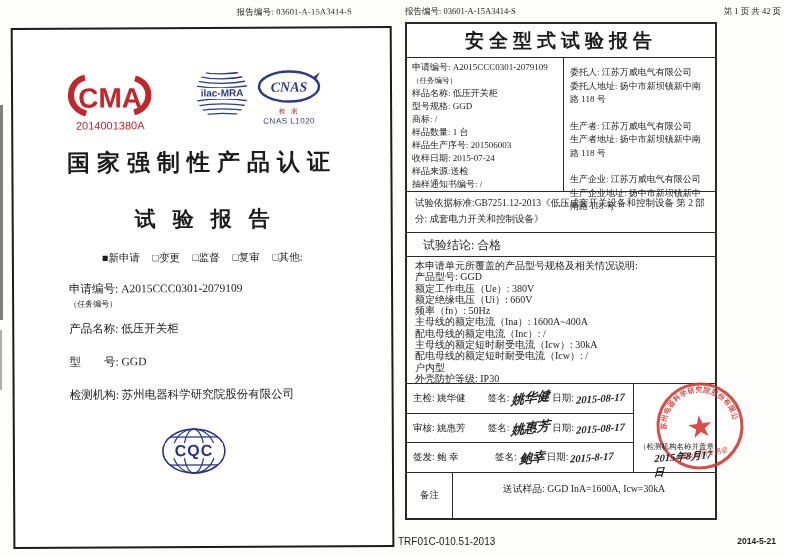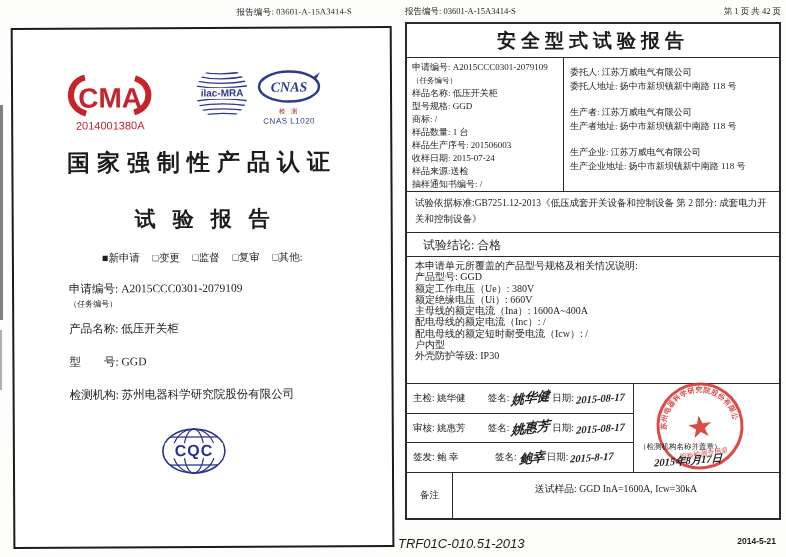--- a/index.html
+++ b/index.html
@@ -27,21 +27,21 @@
   .lp-cbline .cb{margin:0 5px;}
   .lp-fields{position:absolute;left:55px;top:252px;width:300px;font-size:11.5px;}
   .lp-fields .frow{margin-bottom:4px;white-space:nowrap;}
   .lp-fields .fnote{font-size:8px;margin:-2px 0 12px 0;}
   .lp-fields .gap{height:14px;}
   .cqc-box{position:absolute;left:146px;top:398px;}
 
   
   .rp{position:absolute;left:398px;top:0;width:388px;height:557px;}
   .rp-header{position:absolute;left:7px;top:6px;width:376px;display:flex;justify-content:space-between;font-size:8.5px;}
-  .rp-table{position:absolute;left:7px;top:22px;width:376px;height:498px;border:2px solid #2a2a2a;background:#fff;display:flex;flex-direction:column;box-sizing:border-box;}
+  .rp-table{position:absolute;left:7px;top:22px;width:312px;height:498px;border:2px solid #2a2a2a;background:#fff;display:flex;flex-direction:column;box-sizing:border-box;}
   .rp-table .row{border-bottom:1px solid #2a2a2a;box-sizing:border-box;}
   .r-title{height:34px;display:flex;align-items:center;justify-content:center;font-size:19px;font-weight:bold;letter-spacing:5px;}
   .r-info{height:134px;display:flex;}
   .r-info .col-l{width:157px;border-right:1px solid #2a2a2a;padding:3px 5px;box-sizing:border-box;font-size:9px;line-height:13px;white-space:nowrap;overflow:hidden;}
   .r-info .col-r{flex:1;padding:8px 6px;box-sizing:border-box;font-size:9px;line-height:13.5px;}
   .r-info .grp{margin-bottom:13px;}
   .r-standard{height:41px;padding:4px 8px;font-size:9.5px;line-height:15.5px;}
   .r-conclusion{height:24px;padding:4px 16px;font-size:12px;box-sizing:border-box;font-family:Liberation Serif, serif;}
   .r-coverage{height:127px;padding:3px 8px;font-size:10px;line-height:11.3px;box-sizing:border-box;}
   .r-sign{height:89px;display:flex;}
@@ -52,21 +52,21 @@
   .hand{display:inline-block;font-style:italic;transform:rotate(-7deg) skewX(-10deg);font-size:13px;font-weight:bold;margin:0 2px;color:#222;}
   .hand.sm{font-size:10.5px;transform:rotate(-4deg) skewX(-6deg);}
   .stamp-cell{flex:1;position:relative;}
   .stamp-svg{position:absolute;left:20px;top:-4px;opacity:.88;transform:rotate(-8deg);}
   .stamp-note{position:absolute;left:5px;top:58px;font-size:7.5px;z-index:3;white-space:nowrap;}
   .stamp-date{position:absolute;left:18px;top:66px;z-index:3;}
   .r-remark{flex:1;display:flex;border-bottom:none !important;}
   .remark-label{width:46px;border-right:1px solid #2a2a2a;display:flex;align-items:center;justify-content:center;font-size:9.5px;box-sizing:border-box;}
   .remark-body{flex:1;display:flex;align-items:flex-start;justify-content:center;padding-top:10px;font-size:9.8px;}
   .rp-footer{position:absolute;left:0px;top:536px;width:378px;display:flex;justify-content:space-between;font-size:8.5px;}
-  .rp-footer .code{font-family:"Liberation Sans",sans-serif;font-size:13px;font-style:italic;}
+  .rp-footer .code{font-family:"Liberation Sans",sans-serif;font-size:10px;}
   .rp-footer .date{font-weight:bold;font-family:"Liberation Sans",sans-serif;}
 </style>
 </head>
 <body>
 
 <div class="scan-edge"></div>
 <div class="scan-edge2"></div>
 
 <div class="lp">
   <div class="lp-repno">
@@ -214,22 +214,24 @@
     </div>
 
     <div class="row r-standard">试验依据标准:GB7251.12-2013《低压成套开关设备和控制设备 第 2 部分: 成套电力开关和控制设备》</div>
     <div class="row r-conclusion">试验结论: 合格</div>
 
     <div class="row r-coverage">
       <div>本申请单元所覆盖的产品型号规格及相关情况说明:</div>
       <div>产品型号: GGD</div>
       <div>额定工作电压（Ue）: 380V</div>
       <div>额定绝缘电压（Ui）: 660V</div>
+      <div>频率（fn）: 50Hz</div>
       <div>主母线的额定电流（Ina）: 1600A~400A</div>
       <div>配电母线的额定电流（Inc）: /</div>
+      <div>主母线的额定短时耐受电流（Icw）: 30kA</div>
       <div>配电母线的额定短时耐受电流（Icw）: /</div>
       <div>户内型</div>
       <div>外壳防护等级: IP30</div>
     </div>
 
     <div class="row r-sign">
       <div class="sign-left">
         <div class="sign-row">
           <span class="role">主检: 姚华健</span>
           <span>签名:</span>

